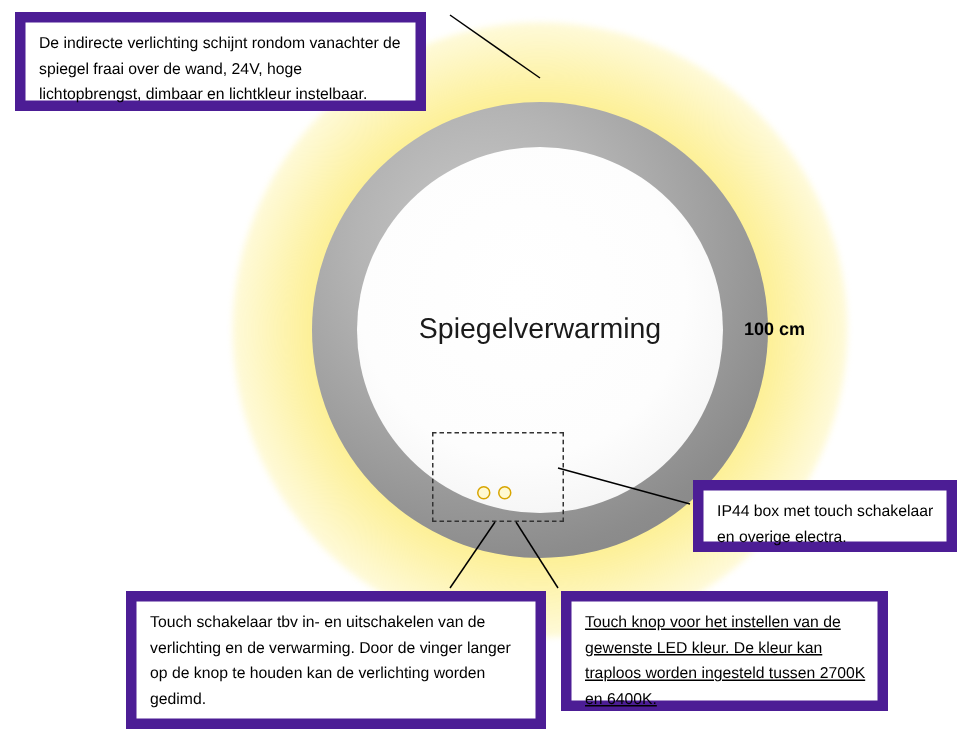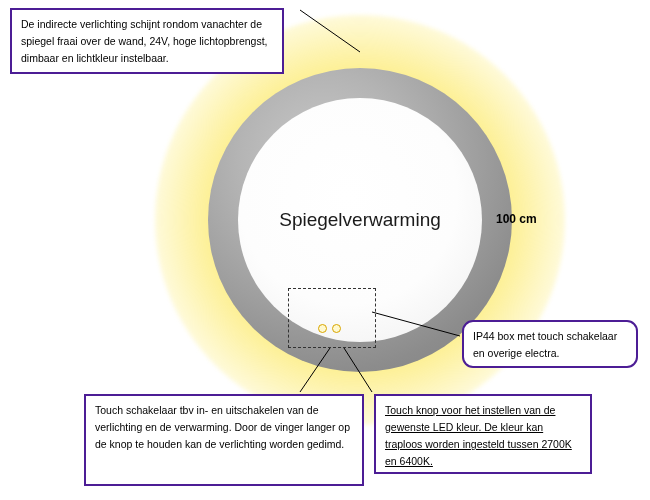--- a/index.html
+++ b/index.html
@@ -103,30 +103,30 @@
     border: 1.5px solid #d8a500;
     background: #fff9d0;
     box-sizing: border-box;
   }
   .dot.d1 { left: 2px; }
   .dot.d2 { left: 16px; }
 
   
   .callout {
     position: absolute;
-    border: 2px solid #4c1d95;
+    border: 7px solid #4c1d95;
     background: #ffffff;
     box-sizing: border-box;
     padding: 6px 8px 6px 9px;
     font-size: 10.5px;
     line-height: 1.62;
     color: #000000;
   }
   #callout-top    { left: 10px;  top: 8px;   width: 274px; height: 66px; }
-  #callout-ip44   { left: 462px; top: 320px; width: 176px; height: 48px; border-radius: 11px; }
+  #callout-ip44   { left: 462px; top: 320px; width: 176px; height: 48px; }
   #callout-touch  { left: 84px;  top: 394px; width: 280px; height: 92px; }
   #callout-color  { left: 374px; top: 394px; width: 218px; height: 80px; text-decoration: underline; }
 
   .dim-label {
     position: absolute;
     left: 496px;
     top: 212px;
     font-size: 12px;
     font-weight: bold;
     color: #000000;

